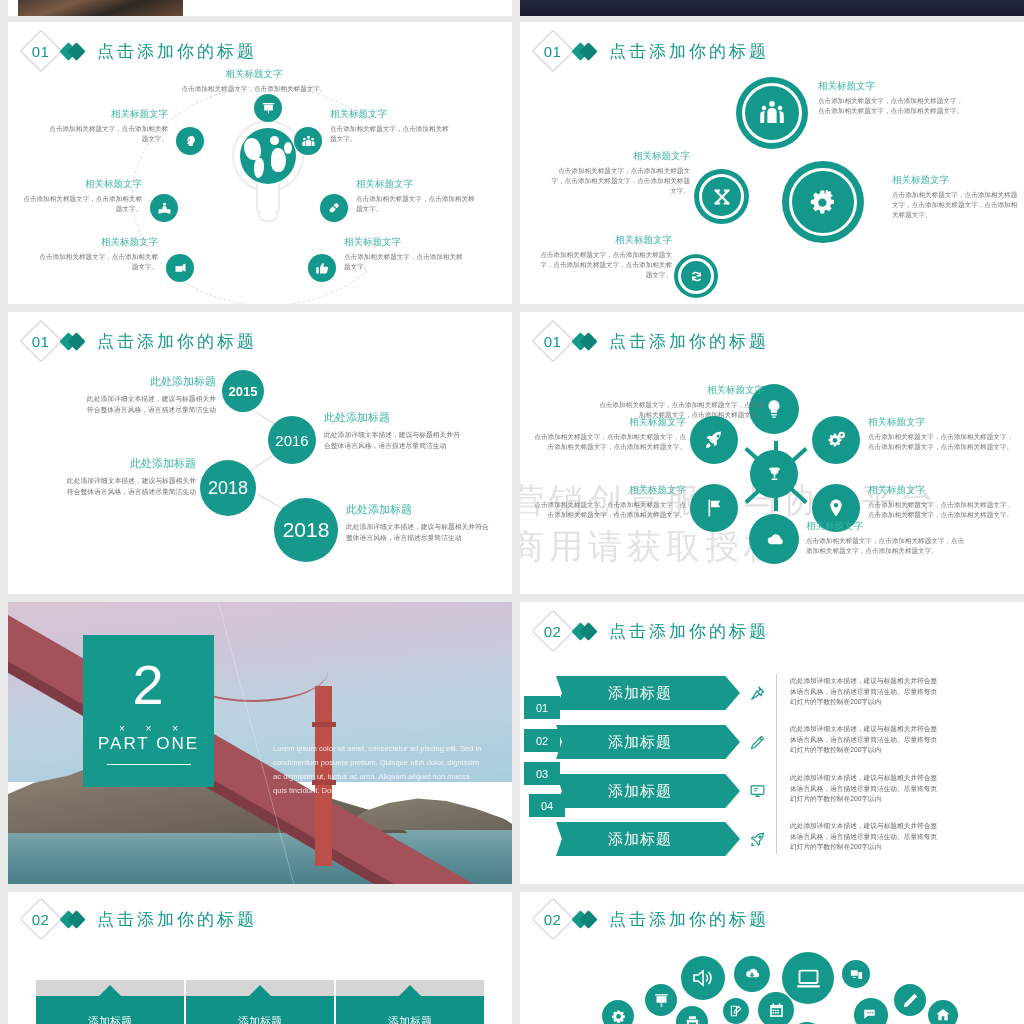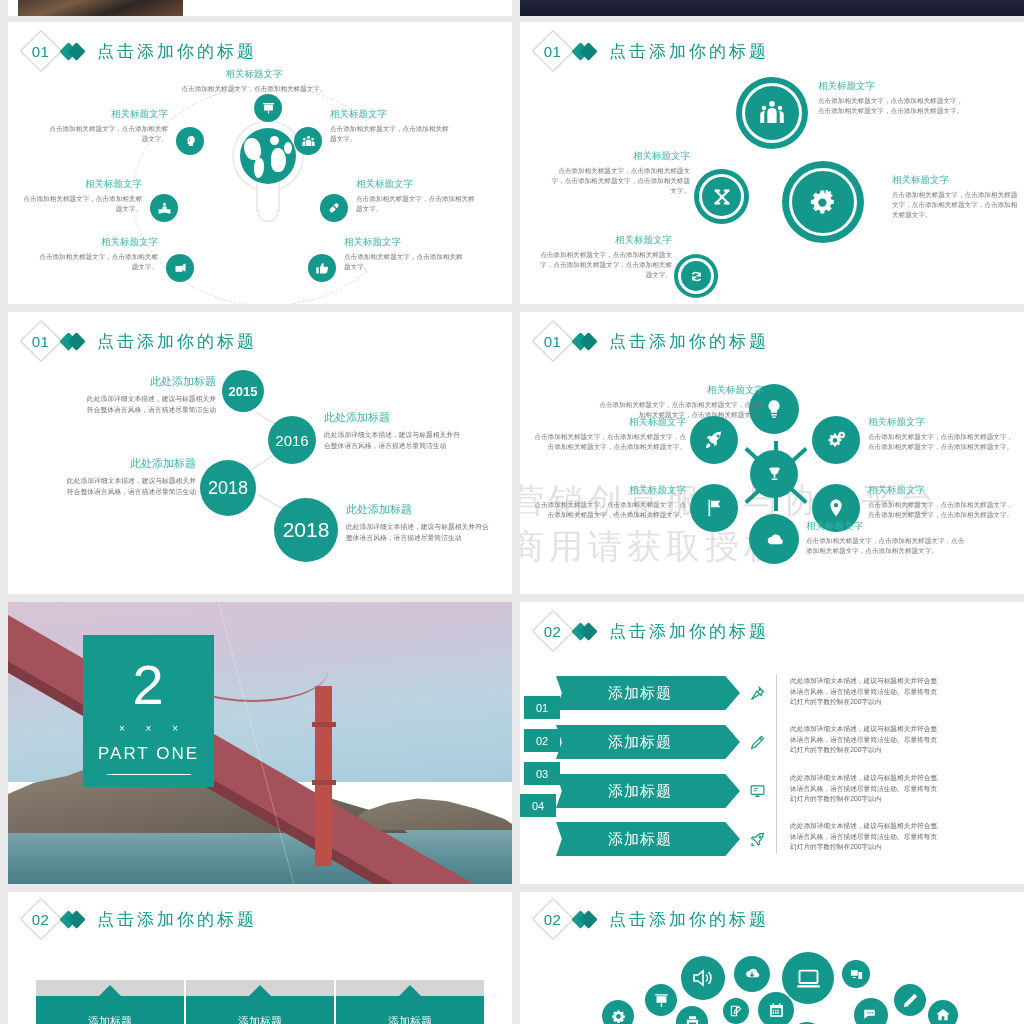--- a/index.html
+++ b/index.html
@@ -100,21 +100,21 @@
       transform:rotate(30deg); transform-origin:left top; }
   .cv-deck2 { position:absolute; left:-40px; top:-10px; width:760px; height:10px; background:#7e3b44;
       transform:rotate(30deg) translateY(40px); transform-origin:left top; }
   .cv-tower { position:absolute; left:307px; top:84px; width:17px; height:180px; background:#bd4f49; }
   .cv-tower-x { position:absolute; left:304px; width:24px; height:5px; background:#a14340; }
   .cv-cable { position:absolute; border-bottom:2px solid #b0626a; border-radius:50%; }
   .cv-card { position:absolute; left:75px; top:33px; width:131px; height:152px; background:#15998d;
       color:#fff; text-align:center; }
   .cv-num { font-size:56px; font-weight:300; line-height:1; margin-top:22px; letter-spacing:1px; }
   .cv-xs { font-size:10px; letter-spacing:9px; margin-top:10px; margin-left:9px; }
-  .cv-part { font-size:17px; letter-spacing:2px; margin-top:10px; }
+  .cv-part { font-size:17px; letter-spacing:2px; margin-top:0; }
   .cv-rule { width:84px; height:1.4px; background:#fff; margin:10px auto 0; }
   .cv-lorem { position:absolute; left:265px; top:140px; width:212px; font-size:7.6px;
       line-height:1.85; color:rgba(255,255,255,.82); }
   .cv-diag { position:absolute; left:250px; top:-60px; width:1px; height:420px;
       background:rgba(255,255,255,.28); transform:rotate(-15deg); }
   .num-tab { position:absolute; width:36px; height:23px; background:#16978c; color:#fff;
       font-size:11px; display:flex; align-items:center; justify-content:center; }
   .arw { position:absolute; height:34px; background:#17988c; color:#fff;
       display:flex; align-items:center; font-size:15px;
       clip-path:polygon(0 0,90% 0,100% 50%,90% 100%,0 100%); }
@@ -466,20 +466,21 @@
       <div class="cv-sea"></div>
       <div class="cv-hill"></div>
       <div class="cv-hill2"></div>
       <div class="cv-deck"></div>
       <div class="cv-deck2"></div>
       <div class="cv-tower"></div>
       <div class="cv-tower-x" style="top:120px;"></div>
       <div class="cv-tower-x" style="top:178px;"></div>
       <div class="cv-cable" style="left:170px;top:38px;width:150px;height:62px;"></div>
       <div class="cv-diag"></div>
+      <div class="cv-lorem">Lorem ipsum color sit amet, consectetur ad piscing elit. Sed in condimentum posuere pretium. Quisque nibh dolor, dignissim ac dignissim ut, luctus ac urna. Aliquam aliquet non massa quis tincidunt. Donec.</div>
 
       <div class="cv-card">
         <div class="cv-num">2</div>
         <div class="cv-xs">×  ×  ×</div>
         <div class="cv-part">PART ONE</div>
         <div class="cv-rule"></div>
       </div>
     </div>
   </div>
 
@@ -536,21 +537,21 @@
     </div>
     <div class="rowicon" style="left:227px;top:179px;">
       <svg viewBox="0 0 24 24" width="17" height="17" fill="none" stroke="#17988c" stroke-width="1.7">
           <rect x="3" y="4" width="18" height="12" rx="1.2"></rect>
           <path d="M9 19h6M12 16v3"></path>
           <path d="M7 8h6M7 11h4" stroke-width="1.3"></path>
         </svg>
     </div>
     <div class="rowdesc" style="left:270px;top:171px;">此处添加详细文本描述，建议与标题相关并符合整体语言风格，语言描述尽量简洁生动。尽量将每页幻灯片的字数控制在200字以内</div>
 
-    <div class="num-tab" style="left:0;top:192px;">
+    <div class="num-tab" style="left:9px;top:192px;">
       <span>04</span>
     </div>
     <div class="arw-tail" style="left:36px;top:220px;width:42px;"></div>
     <div class="arw" style="left:74px;top:220px;width:146px;">
       <span class="arw-label">添加标题</span>
     </div>
     <div class="rowicon" style="left:227px;top:227px;">
       <svg viewBox="0 0 24 24" width="17" height="17" fill="none" stroke="#17988c" stroke-width="1.7" stroke-linejoin="round">
           <path d="M20.5 3.5c-4-.3-7 1-9.2 3.2L9 9l-3.5-.5-2 2 3.5 1.6 4.4 4.4 1.6 3.5 2-2-.5-3.5 2.3-2.3c2.2-2.2 3.5-5.2 3.2-9.2z"></path>
           <circle cx="15.6" cy="8.4" r="1.3"></circle>

